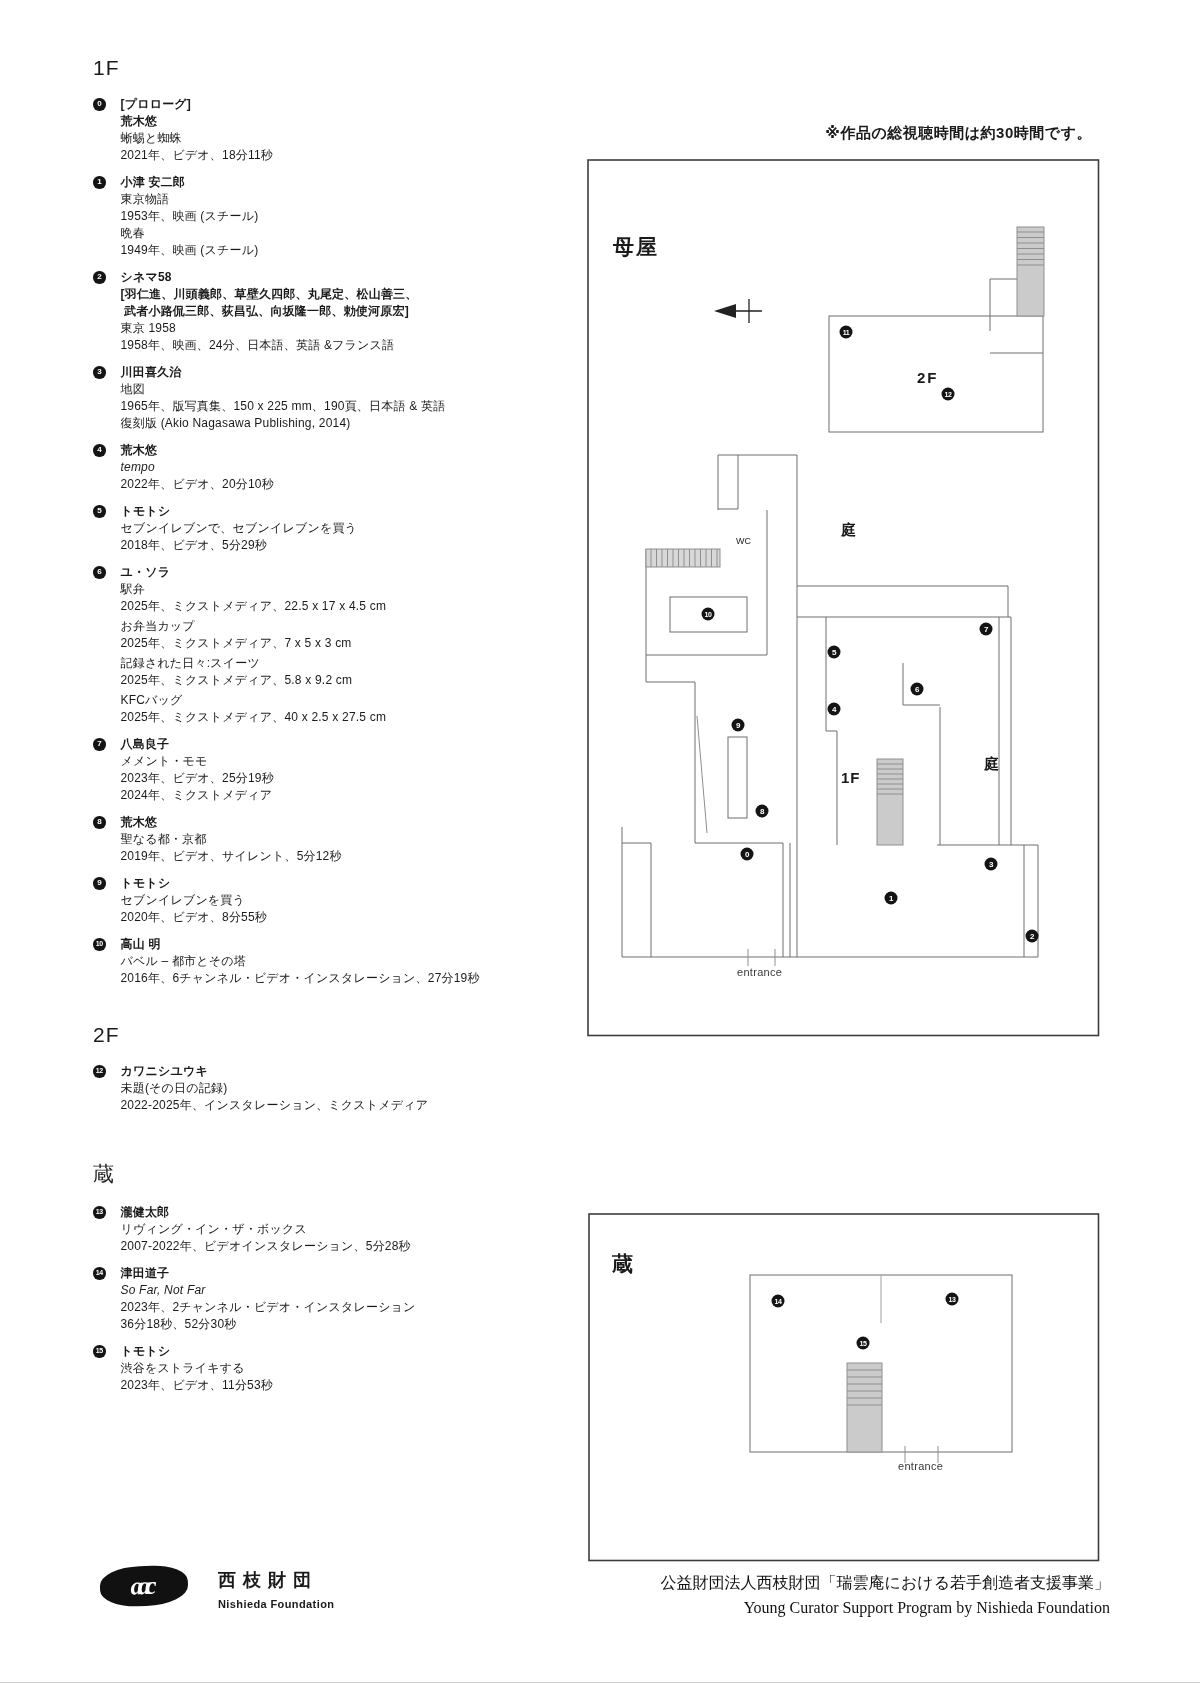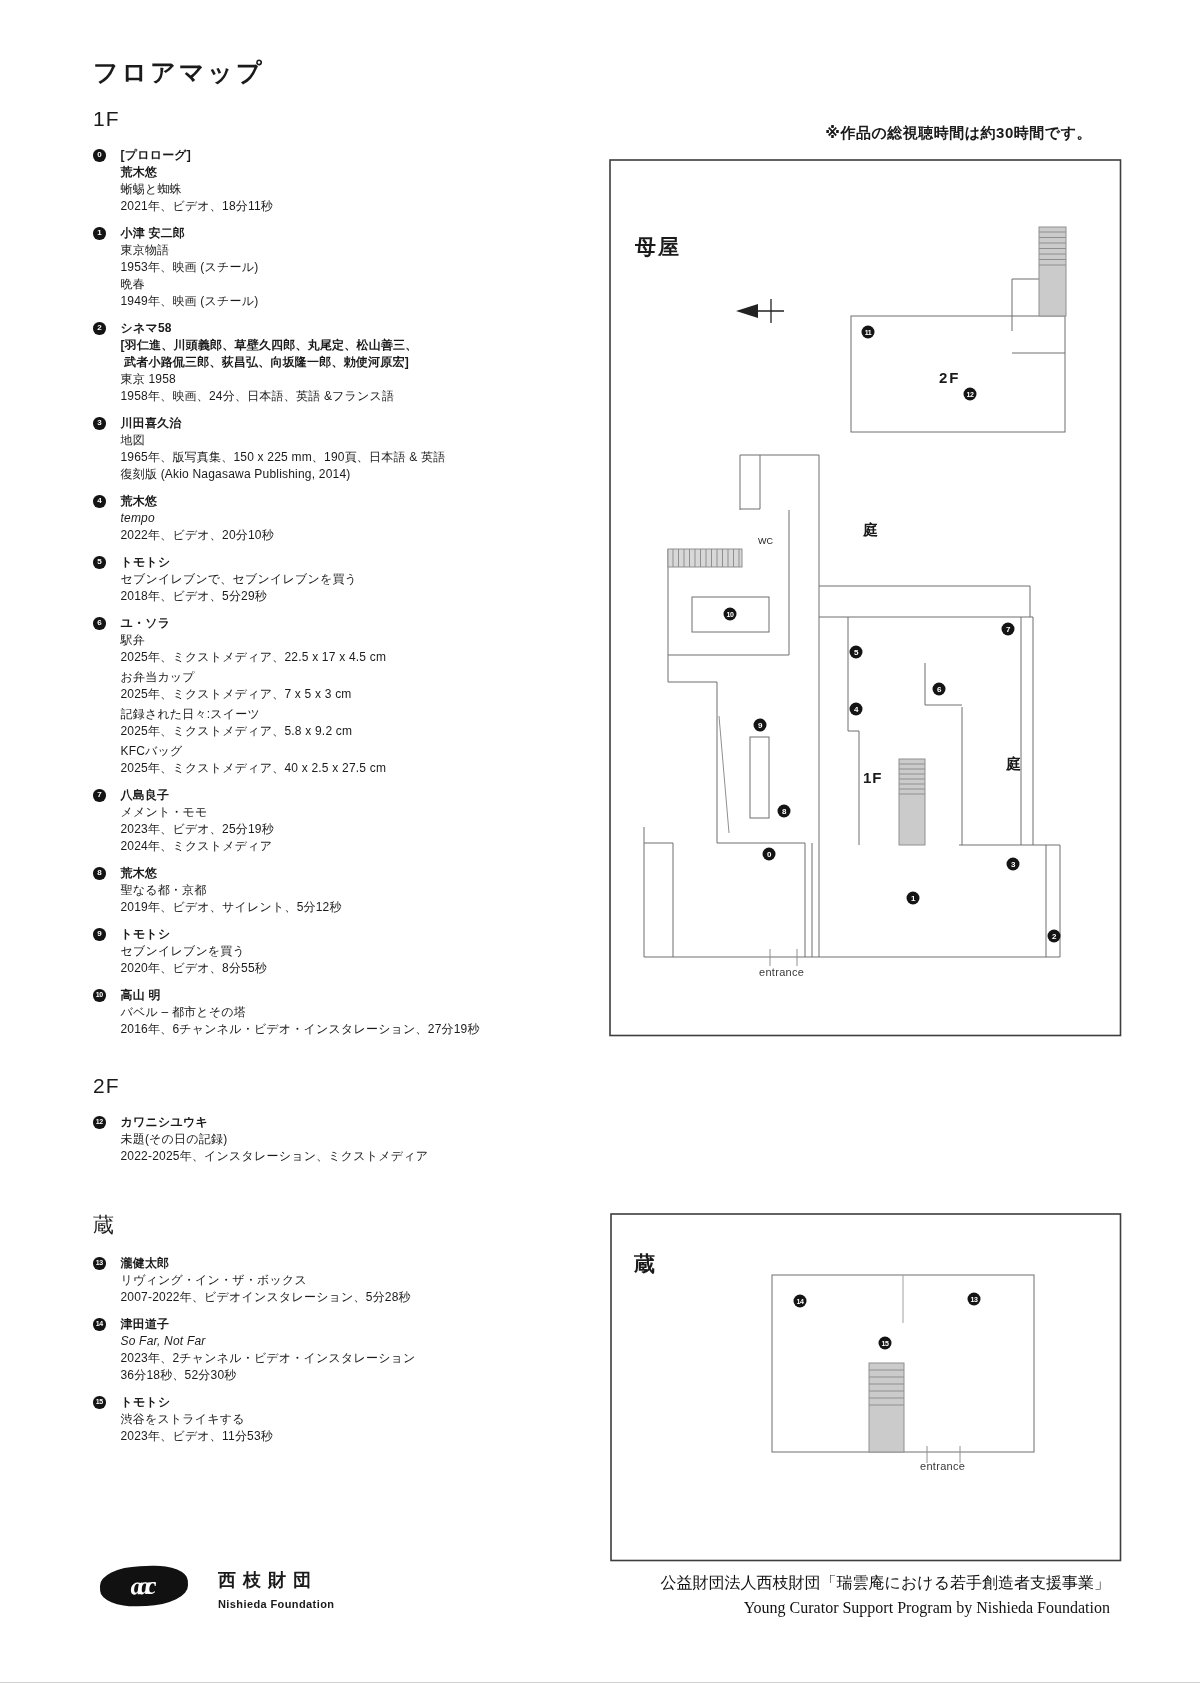--- a/index.html
+++ b/index.html
@@ -23,21 +23,21 @@
   }
   .num-badge.two{font-size:7px;}
   .work-lines{flex:1 1 auto;}
   .line{font-size:12px;line-height:17px;white-space:pre-wrap;letter-spacing:0.2px;}
   .line.bold{font-weight:700;}
   .line.italic{font-style:italic;}
   .line.gap{margin-top:3px;}
   
   .note{position:absolute;top:124px;right:108px;font-size:15px;font-weight:700;letter-spacing:0.5px;}
   
-  .map-wrap{position:absolute;margin-left:22px;}
+  .map-wrap{position:absolute;}
   #map-omoya{left:587px;top:159px;width:513px;height:878px;}
   #map-kura{left:588px;top:1213px;width:512px;height:349px;}
   .map-wrap svg{position:absolute;left:0;top:0;}
   .map-label{position:absolute;font-weight:600;}
   .lbl-building{font-size:21px;letter-spacing:2px;}
   .lbl-small{font-size:15px;letter-spacing:1px;}
   .lbl-wc{font-size:9px;font-weight:400;color:#222;}
   .lbl-entrance{font-size:11px;font-weight:400;color:#3a3a3a;letter-spacing:0.3px;}
   .map-badge{
     position:absolute;width:13px;height:13px;border-radius:50%;background:#141414;color:#fff;
@@ -58,21 +58,20 @@
   .brand-en{font-size:11px;font-weight:700;margin-top:6px;letter-spacing:0.4px;text-align:center;}
   .footer-credit{
     position:absolute;right:90px;top:1570px;text-align:right;
     font-family:"Liberation Serif","DejaVu Serif",serif;font-size:16px;line-height:25px;color:#111;
   }
 </style>
 </head>
 <body>
 
 <div class="works-col">
-  <h1 class="doc-title">フロアマップ</h1>
   <div id="works-list">
       <div class="section-header">1F</div>
       <div class="section-items">
         <div class="work-item">
           <span class="num-badge">0</span>
           <div class="work-lines">
             <div class="line bold">[プロローグ]</div>
             <div class="line bold">荒木悠</div>
             <div class="line">蜥蜴と蜘蛛</div>
             <div class="line">2021年、ビデオ、18分11秒</div>

